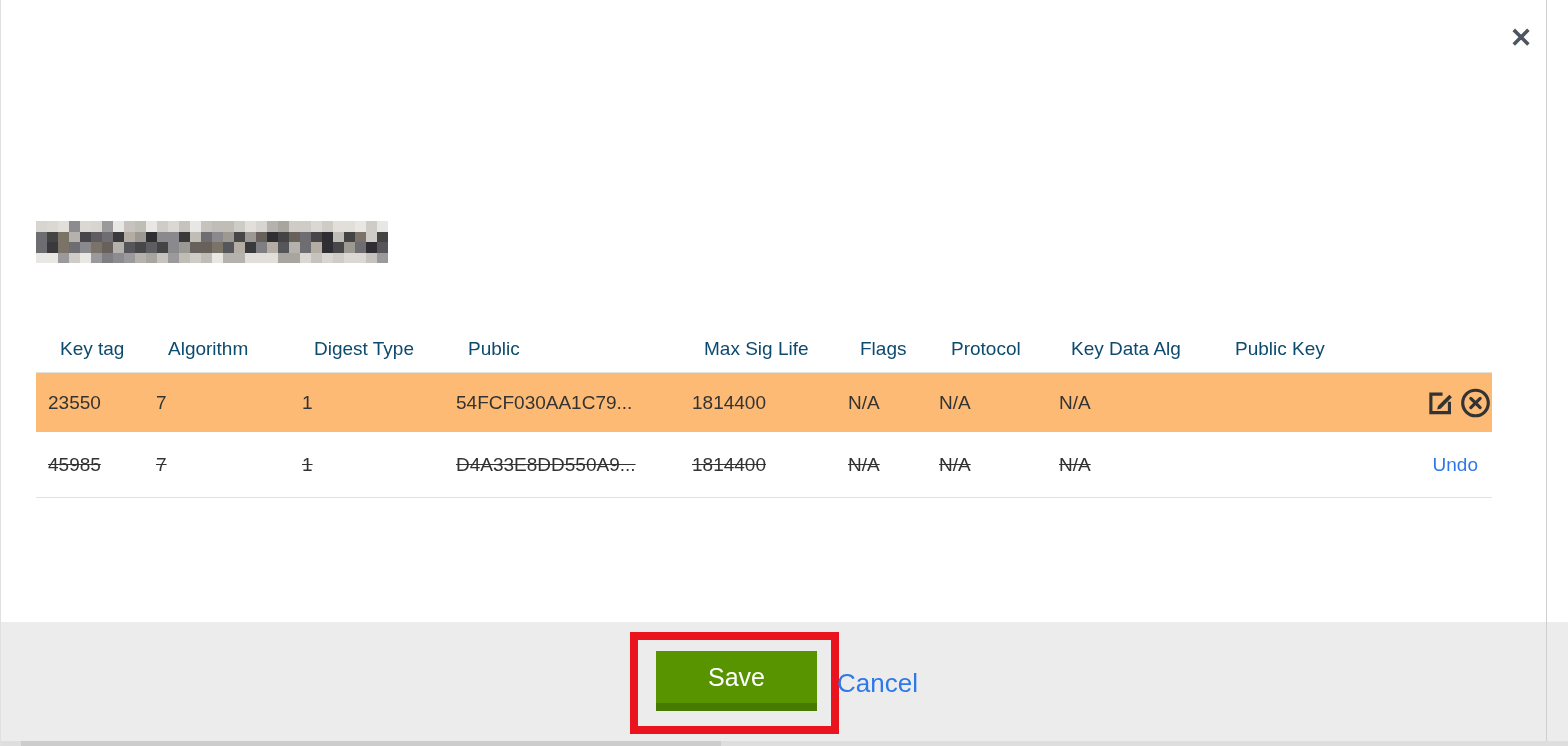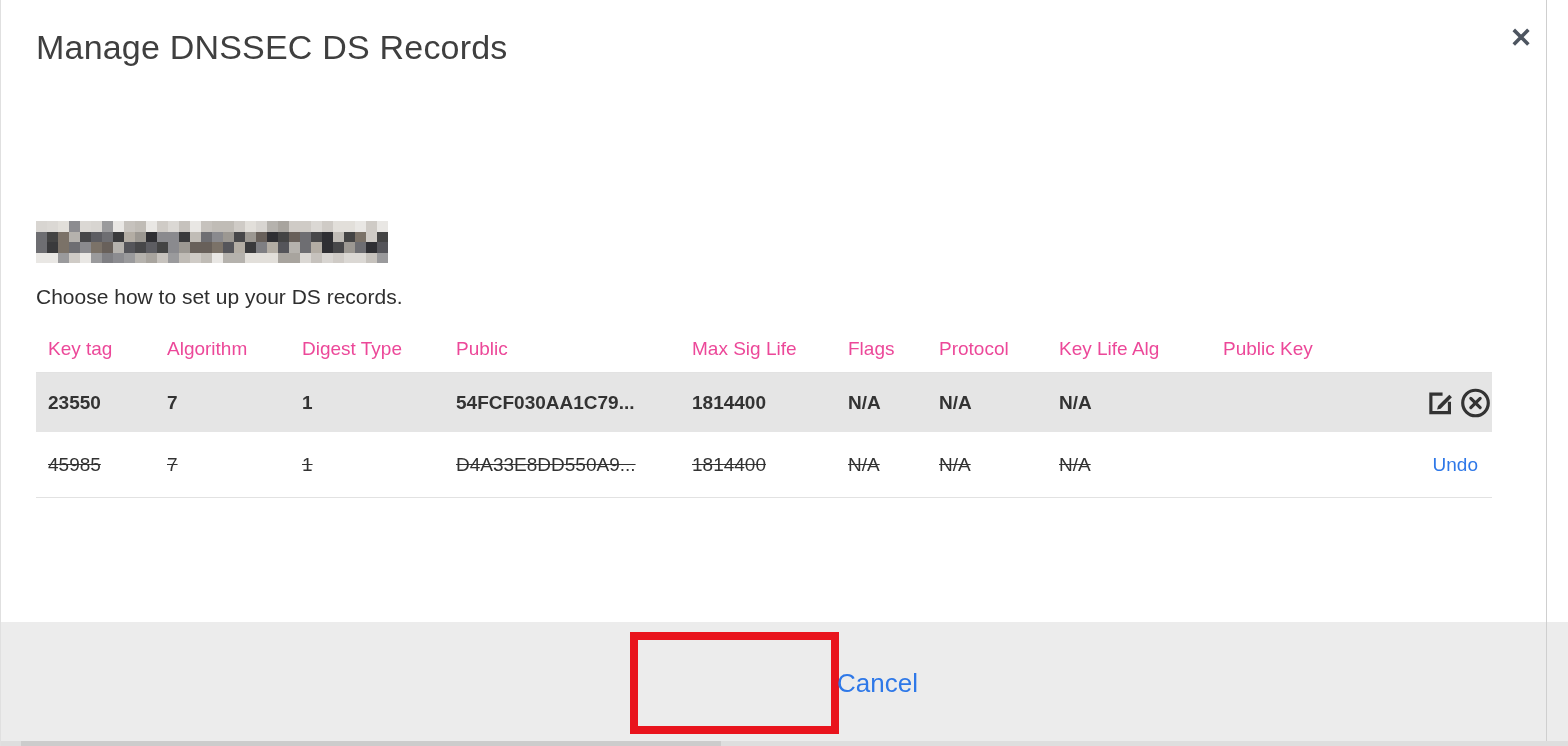--- a/index.html
+++ b/index.html
@@ -50,28 +50,28 @@
   .ds-table {
     position: absolute; left: 35px; top: 326px;
     width: 1456px;
   }
   .t-row { position: relative; width: 100%; }
   .t-header { height: 47px; border-bottom: 1px solid #e2e2e2; }
   .t-cell {
     position: absolute; top: 50%; transform: translateY(-50%);
     font-size: 19px; white-space: nowrap; color: #333;
   }
-  .t-header .t-cell { color: #ec4899; }
-  .row-active { height: 59px; background: #e5e5e5; font-weight: bold; }
+  .t-header .t-cell { color: #0c4a6e; margin-left: 12px; }
+  .row-active { height: 59px; background: #fdba74; }
   .row-deleted { height: 66px; background: #ffffff; border-bottom: 1px solid #e2e2e2; }
   .row-deleted .t-cell { text-decoration: line-through; }
   .row-deleted .t-cell.undo-link { text-decoration: none; }
 
   .col-keytag     { left: 12px; }
-  .col-algorithm  { left: 131px; }
+  .col-algorithm  { left: 120px; }
   .col-digesttype { left: 266px; }
   .col-digest     { left: 420px; }
   .col-maxsiglife { left: 656px; }
   .col-flags      { left: 812px; }
   .col-protocol   { left: 903px; }
   .col-keydataalg { left: 1023px; }
   .col-publickey  { left: 1187px; }
 
   .row-actions {
     position: absolute; right: 0; top: 50%; transform: translateY(-50%);
@@ -135,21 +135,20 @@
   .bottom-sliver-dark {
     position: absolute; left: 20px; top: 741px;
     width: 700px; height: 5px; background: #cccccc;
   }
 </style>
 </head>
 <body>
 
 <div class="screen">
 
-  <div class="dialog-title">Manage DNSSEC DS Records</div>
 
   <div class="close-btn">✕</div>
 
   <div class="redacted-domain" id="redacted">
       <div class="px" style="background: rgb(216, 213, 209);"></div>
       <div class="px" style="background: rgb(219, 216, 212);"></div>
       <div class="px" style="background: rgb(226, 223, 218);"></div>
       <div class="px" style="background: rgb(140, 140, 144);"></div>
       <div class="px" style="background: rgb(219, 216, 212);"></div>
       <div class="px" style="background: rgb(216, 213, 209);"></div>
@@ -270,33 +269,32 @@
       <div class="px" style="background: rgb(219, 216, 212);"></div>
       <div class="px" style="background: rgb(198, 194, 189);"></div>
       <div class="px" style="background: rgb(216, 213, 209);"></div>
       <div class="px" style="background: rgb(207, 203, 198);"></div>
       <div class="px" style="background: rgb(219, 216, 212);"></div>
       <div class="px" style="background: rgb(219, 216, 212);"></div>
       <div class="px" style="background: rgb(198, 194, 189);"></div>
       <div class="px" style="background: rgb(154, 154, 156);"></div>
     </div>
 
-  <div class="instruction">Choose how to set up your DS records.</div>
 
   <div class="ds-table">
 
     <div class="t-row t-header">
       <span class="t-cell col-keytag">Key tag</span>
       <span class="t-cell col-algorithm">Algorithm</span>
       <span class="t-cell col-digesttype">Digest Type</span>
       <span class="t-cell col-digest">Public</span>
       <span class="t-cell col-maxsiglife">Max Sig Life</span>
       <span class="t-cell col-flags">Flags</span>
       <span class="t-cell col-protocol">Protocol</span>
-      <span class="t-cell col-keydataalg">Key Life Alg</span>
+      <span class="t-cell col-keydataalg">Key Data Alg</span>
       <span class="t-cell col-publickey">Public Key</span>
     </div>
 
     <div class="t-row row-active">
       <span class="t-cell col-keytag">23550</span>
       <span class="t-cell col-algorithm">7</span>
       <span class="t-cell col-digesttype">1</span>
       <span class="t-cell col-digest">54FCF030AA1C79...</span>
       <span class="t-cell col-maxsiglife">1814400</span>
       <span class="t-cell col-flags">N/A</span>
@@ -326,20 +324,21 @@
       <span class="t-cell col-keydataalg">N/A</span>
       <span class="t-cell col-publickey"></span>
       <span class="t-cell undo-link">Undo</span>
     </div>
 
   </div>
 
 
   <div class="footer-bar"></div>
 
+  <button class="save-btn">Save</button>
 
   <div class="annotation-box"></div>
 
   <span class="cancel-link">Cancel</span>
 
   <div class="right-edge"></div>
   <div class="bottom-sliver-full"></div>
   <div class="bottom-sliver-dark"></div>
 
 </div>

